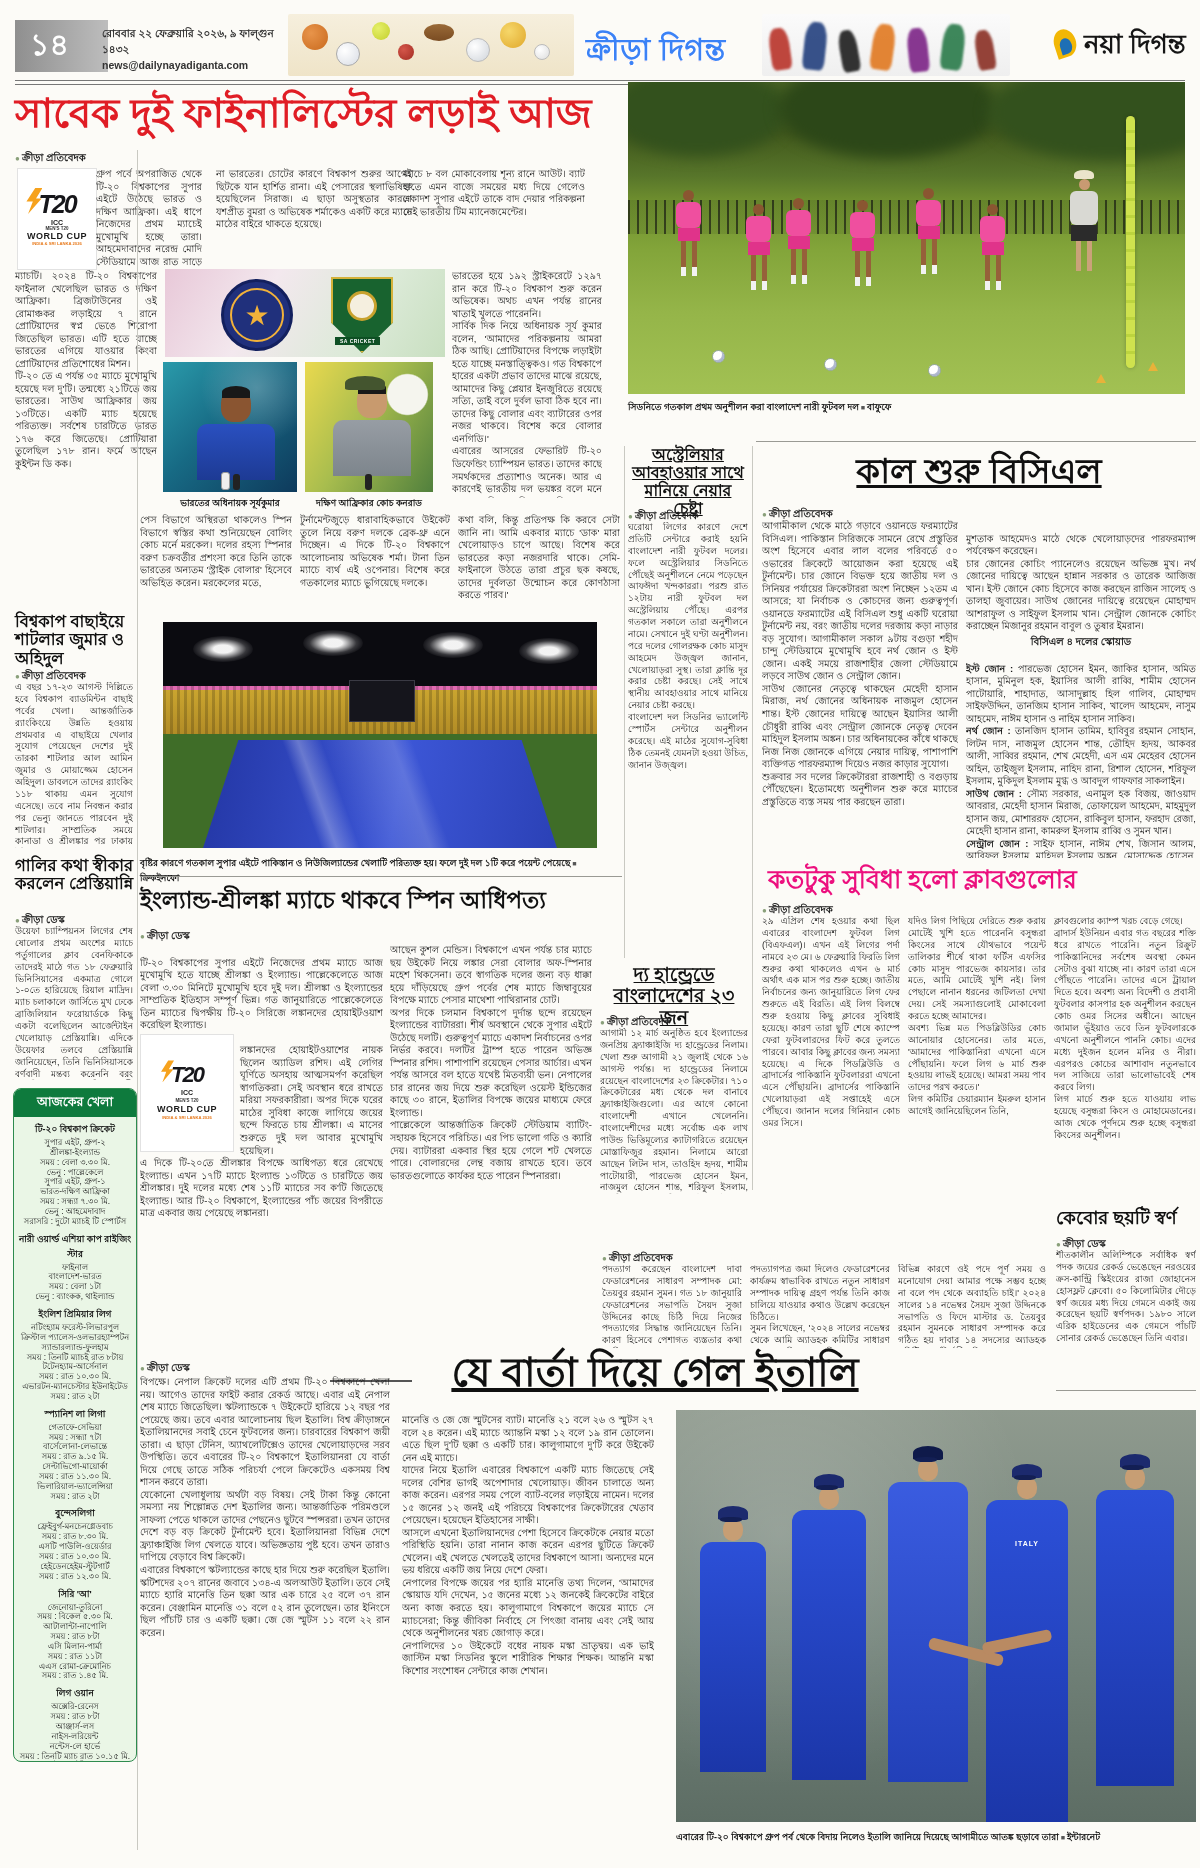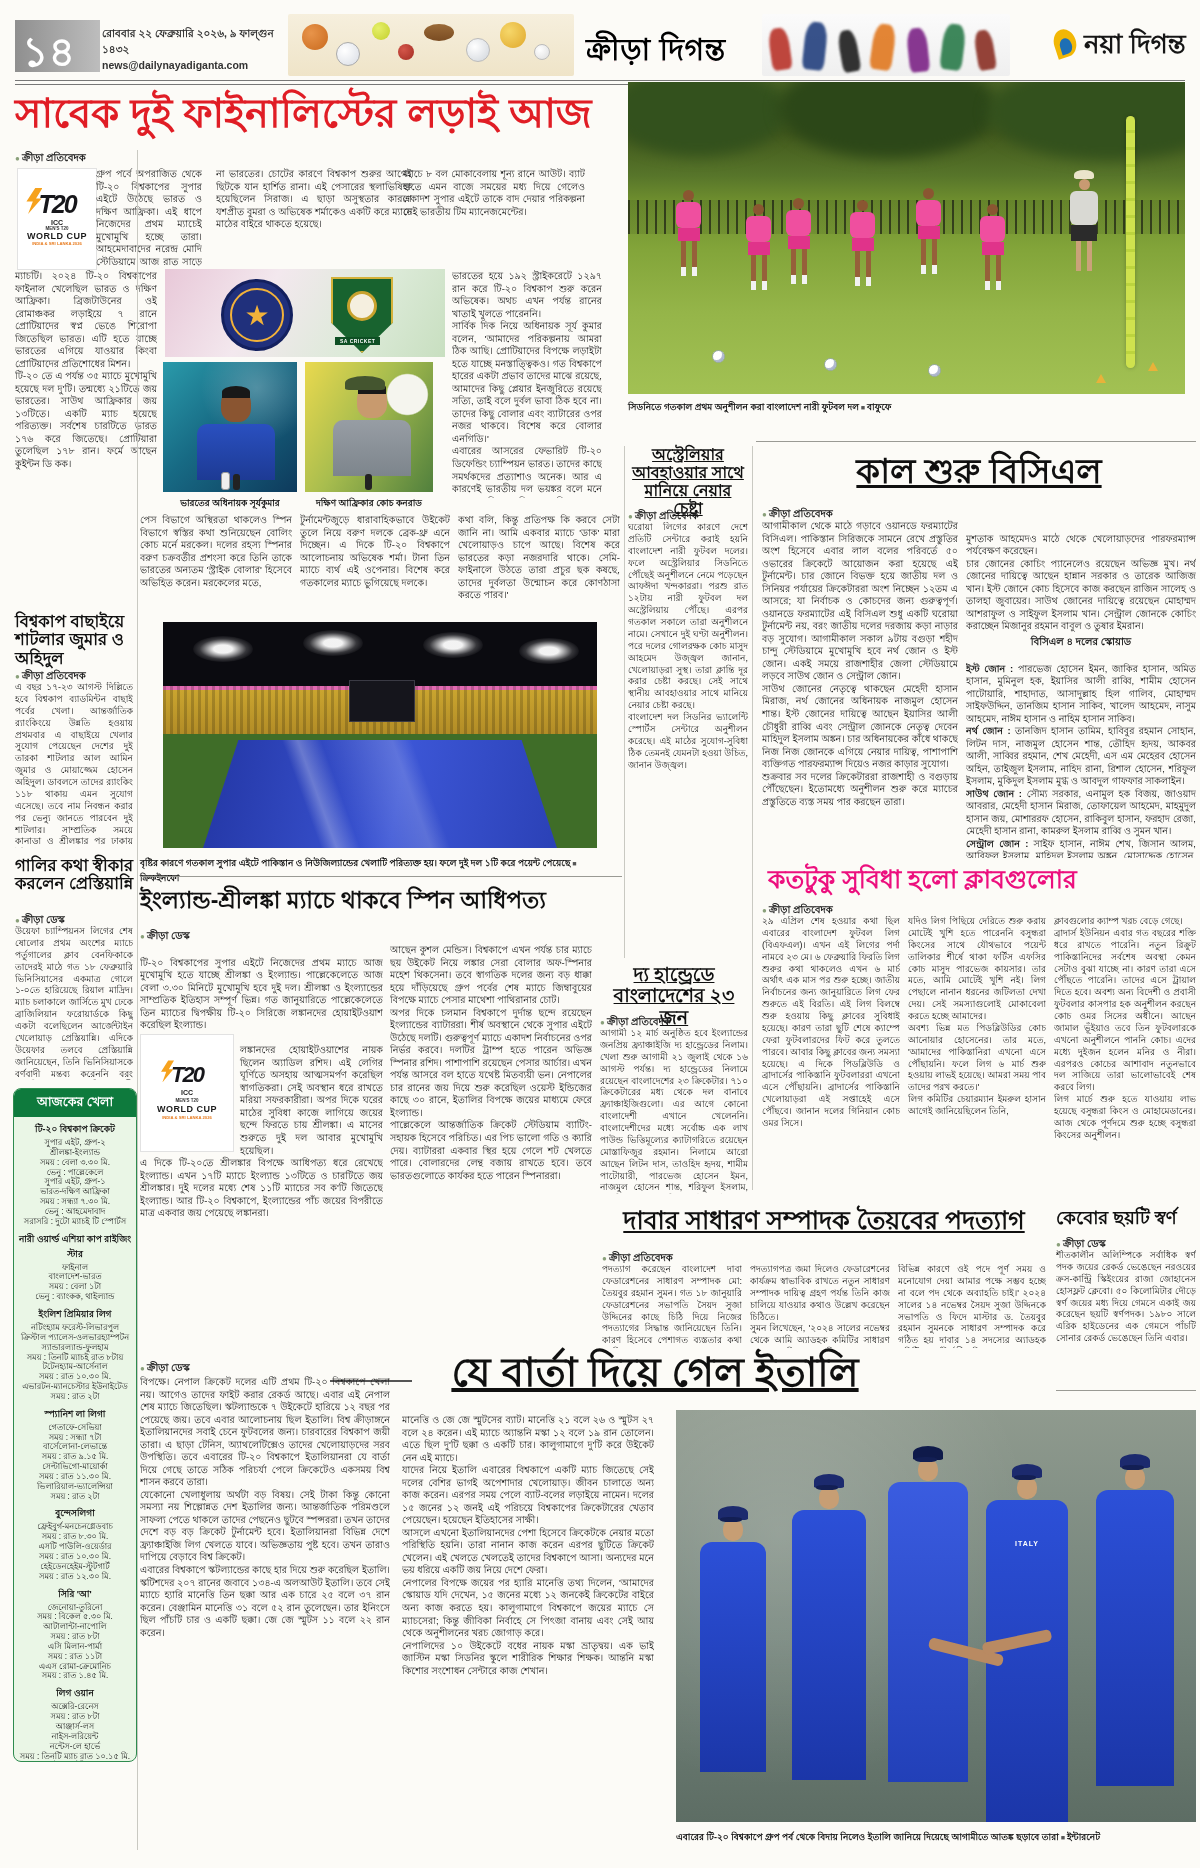--- a/index.html
+++ b/index.html
@@ -1,21 +1,21 @@
 <!DOCTYPE html>
 <html><head>
 <meta charset="utf-8">
 <style>
   html,body{margin:0;padding:0;background:#d8d6cf;font-family:"Liberation Sans","DejaVu Sans",sans-serif;}
   .page{position:relative;width:1200px;height:1868px;margin:0 auto;background:#fcfbf7;overflow:hidden;color:#1a1a1a;}
   .abs{position:absolute;}
   
-  .pagenum{background:linear-gradient(90deg,#8f8f8f,#bdbdbd);color:#fff;font-size:41px;font-weight:800;display:flex;align-items:flex-start;padding-left:7px;}
+  .pagenum{background:linear-gradient(90deg,#8f8f8f,#bdbdbd);color:#fff;font-size:30px;font-weight:800;display:flex;align-items:flex-end;padding-left:15px;}
   .dateline{font-size:10.5px;font-weight:700;color:#333;line-height:1.5;}
-  .masthead{color:#000000;font-weight:900;font-size:30px;letter-spacing:.5px;text-shadow:1px 1px 0 #fff,-1px 0 0 #fff,0 1px 0 #ffd4d4;}
+  .masthead{color:#3b82f6;font-weight:900;font-size:30px;letter-spacing:.5px;text-shadow:1px 1px 0 #fff,-1px 0 0 #fff,0 1px 0 #ffd4d4;}
   .brand{display:flex;align-items:center;gap:6px;}
   .brand-text{font-size:26px;font-weight:900;color:#151515;}
   .flame{position:relative;width:26px;height:34px;}
   .flame .f1{position:absolute;left:2px;top:0;width:22px;height:28px;background:#f2b705;border-radius:50% 50% 50% 0;transform:rotate(-18deg);}
   .flame .f2{position:absolute;left:8px;top:9px;width:12px;height:16px;background:#1e6fb5;border-radius:50% 50% 50% 0;transform:rotate(-18deg);}
   .drule{border-top:1px solid #777;border-bottom:1px solid #777;height:3px;}
   .strip{overflow:hidden;border-radius:2px;}
   .balls{background:linear-gradient(180deg,#f6efdd,#efe4c8);}
   .ball{position:absolute;border-radius:50%;}
   .athletes{background:linear-gradient(180deg,#fbfbfb,#efefef);}
@@ -406,21 +406,20 @@
   <div class="abs hl-magenta" style="left:768px;top:860px;font-size:25px;">কতটুকু সুবিধা হলো ক্লাবগুলোর</div>
   <div class="abs byline" style="left:762px;top:902px;">ক্রীড়া প্রতিবেদক</div>
   <div class="abs bodytext bodysm" style="left:762px;top:916px;width:138px;height:274px;">২৯ এপ্রিল শেষ হওয়ার কথা ছিল এবারের বাংলাদেশ ফুটবল লিগ (বিএফএল)। এখন এই লিগের পর্দা নামবে ২৩ মে। ৬ ফেব্রুয়ারি ফিরতি লিগ শুরুর কথা থাকলেও এখন ৬ মার্চ অর্থাৎ এক মাস পর শুরু হচ্ছে। জাতীয় নির্বাচনের জন্য জানুয়ারিতে লিগ ফের শুরুতে এই বিরতি। এই লিগ বিলম্বে শুরু হওয়ায় কিছু ক্লাবের সুবিধাই হয়েছে। কারণ তারা ছুটি শেষে ক্যাম্পে ফেরা ফুটবলারদের ফিট করে তুলতে পারবে। আবার কিছু ক্লাবের জন্য সমস্যা হয়েছে। এ দিকে পিডব্লিউডি ও ব্রাদার্সের পাকিস্তানি ফুটবলাররা এখনো এসে পৌঁছায়নি। ব্রাদার্সের পাকিস্তানি খেলোয়াড়রা এই সপ্তাহেই এসে পৌঁছবে। জানান দলের গিনিয়ান কোচ ওমর সিসে।</div>
   <div class="abs bodytext bodysm" style="left:908px;top:916px;width:138px;height:274px;">যদিও লিগ পিছিয়ে দেরিতে শুরু করায় মোটেই খুশি হতে পারেননি বসুন্ধরা কিংসের সাথে যৌথভাবে পয়েন্ট তালিকার শীর্ষে থাকা ফর্টিস এফসির কোচ মাসুদ পারভেজ কায়সার। তার মতে, আমি মোটেই খুশি নই। লিগ পেছালে নানান ধরনের জটিলতা দেখা দেয়। সেই সমস্যাগুলোই মোকাবেলা করতে হচ্ছে আমাদের।
 অবশ্য ভিন্ন মত পিডব্লিউডির কোচ আনোয়ার হোসেনের। তার মতে, 'আমাদের পাকিস্তানিরা এখনো এসে পৌঁছায়নি। ফলে লিগ ৬ মার্চ শুরু হওয়ায় লাভই হয়েছে। আমরা সময় পাব তাদের পরখ করতে।'
 লিগ কমিটির চেয়ারম্যান ইমরুল হাসান আগেই জানিয়েছিলেন তিনি,</div>
   <div class="abs bodytext bodysm" style="left:1054px;top:916px;width:142px;height:274px;">ক্লাবগুলোর ক্যাম্প খরচ বেড়ে গেছে।
 ব্রাদার্স ইউনিয়ন এবার গত বছরের শক্তি ধরে রাখতে পারেনি। নতুন রিক্রুট পাকিস্তানিদের সর্বশেষ অবস্থা কেমন সেটাও বুঝা যাচ্ছে না। কারণ তারা এসে পৌঁছতে পারেনি। তাদের এসে ট্রায়াল দিতে হবে। অবশ্য অন্য বিদেশী ও প্রবাসী ফুটবলার কাসপার হক অনুশীলন করছেন কোচ ওমর সিসের অধীনে। আছেন জামাল ভূঁইয়াও তবে তিন ফুটবলারকে এখনো অনুশীলনে পাননি কোচ। এদের মধ্যে দুইজন হলেন মনির ও নীরা। এরপরও কোচের আশাবাদ নতুনভাবে দল সাজিয়ে তারা ভালোভাবেই শেষ করবে লিগ।
 লিগ মার্চে শুরু হতে যাওয়ায় লাভ হয়েছে বসুন্ধরা কিংস ও মোহামেডানের। আজ থেকে পূর্ণদমে শুরু হচ্ছে বসুন্ধরা কিংসের অনুশীলন।</div>
 
-  <div class="abs hl center" style="left:602px;top:1206px;width:444px;font-size:25px;white-space:nowrap;">দাবার সাধারণ সম্পাদক তৈয়বের পদত্যাগ</div>
   <div class="abs byline" style="left:602px;top:1250px;">ক্রীড়া প্রতিবেদক</div>
   <div class="abs bodytext bodysm" style="left:602px;top:1264px;width:140px;height:84px;">পদত্যাগ করেছেন বাংলাদেশ দাবা ফেডারেশনের সাধারণ সম্পাদক মো: তৈয়বুর রহমান সুমন। গত ১৮ জানুয়ারি ফেডারেশনের সভাপতি সৈয়দ সুজা উদ্দিনের কাছে চিঠি দিয়ে নিজের পদত্যাগের সিদ্ধান্ত জানিয়েছেন তিনি। কারণ হিসেবে পেশাগত ব্যস্ততার কথা জানিয়েছেন।</div>
   <div class="abs bodytext bodysm" style="left:750px;top:1264px;width:140px;height:84px;">পদত্যাগপত্র জমা দিলেও ফেডারেশনের কার্যক্রম স্বাভাবিক রাখতে নতুন সাধারণ সম্পাদক দায়িত্ব গ্রহণ পর্যন্ত তিনি কাজ চালিয়ে যাওয়ার কথাও উল্লেখ করেছেন চিঠিতে।
 সুমন লিখেছেন, '২০২৪ সালের নভেম্বর থেকে আমি অ্যাডহক কমিটির সাধারণ সম্পাদক হিসেবে দায়িত্ব পালন করে আসছি।</div>
   <div class="abs bodytext bodysm" style="left:898px;top:1264px;width:148px;height:84px;">বিভিন্ন কারণে ওই পদে পূর্ণ সময় ও মনোযোগ দেয়া আমার পক্ষে সম্ভব হচ্ছে না বলে পদ থেকে অব্যাহতি চাই।' ২০২৪ সালের ১৪ নভেম্বর সৈয়দ সুজা উদ্দিনকে সভাপতি ও ফিদে মাস্টার ড. তৈয়বুর রহমান সুমনকে সাধারণ সম্পাদক করে গঠিত হয় দাবার ১৪ সদস্যের অ্যাডহক কমিটির কার্যনির্বাহী পরিষদ।</div>
 
   <div class="abs hl" style="left:1056px;top:1208px;width:142px;font-size:18px;">কেবোর ছয়টি স্বর্ণ</div>
   <div class="abs byline" style="left:1056px;top:1236px;">ক্রীড়া ডেস্ক</div>
   <div class="abs bodytext bodysm" style="left:1056px;top:1250px;width:140px;height:126px;">শীতকালীন অলিম্পিকে সর্বাধিক স্বর্ণ পদক জয়ের রেকর্ড ভেঙেছেন নরওয়ের ক্রস-কান্ট্রি স্কিইংয়ের রাজা জোহানেস হোসফ্লট ক্লেবো। ৫০ কিলোমিটার দৌড়ে স্বর্ণ জয়ের মধ্য দিয়ে গেমসে একাই জয় করেছেন ছয়টি স্বর্ণপদক। ১৯৮০ সালে এরিক হাইডেনের এক গেমসে পাঁচটি সোনার রেকর্ড ভেঙেছেন তিনি এবার।</div>
   <div class="abs hrule" style="left:1056px;top:1390px;width:140px;"></div>

